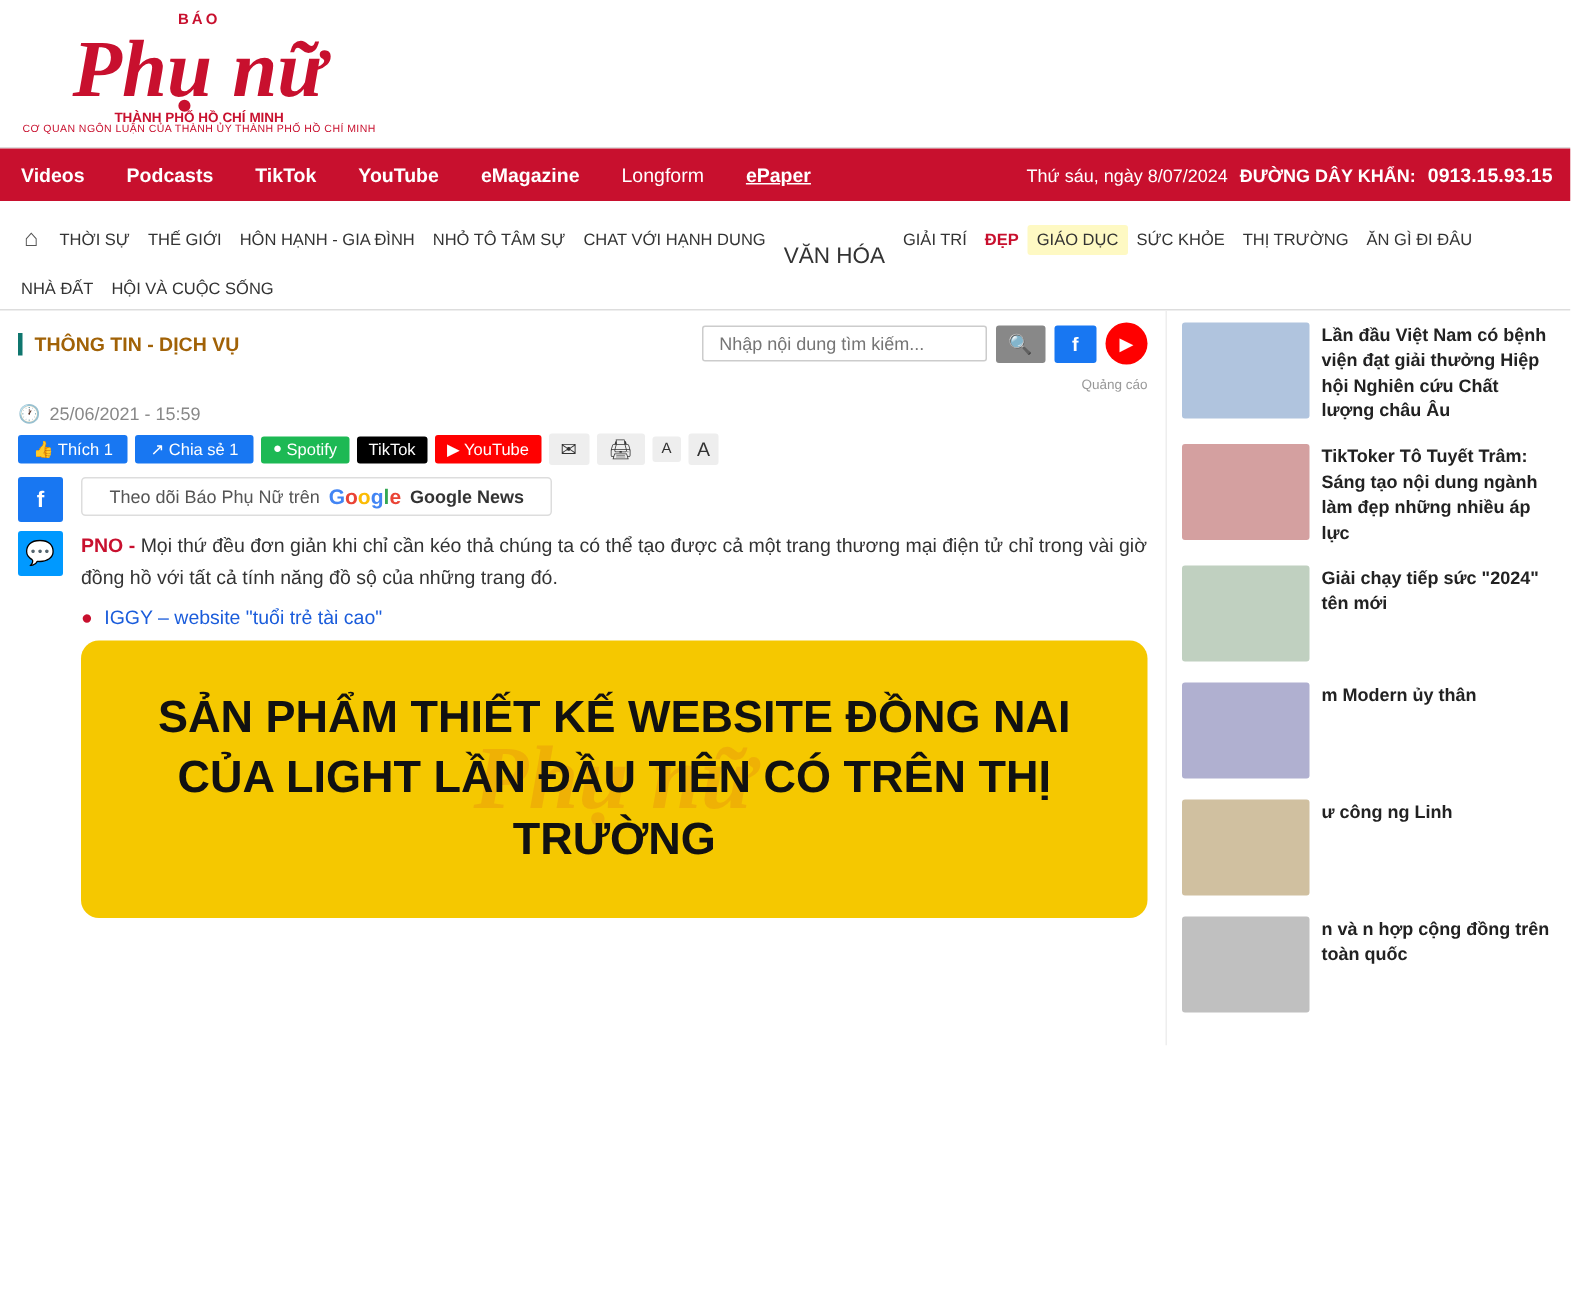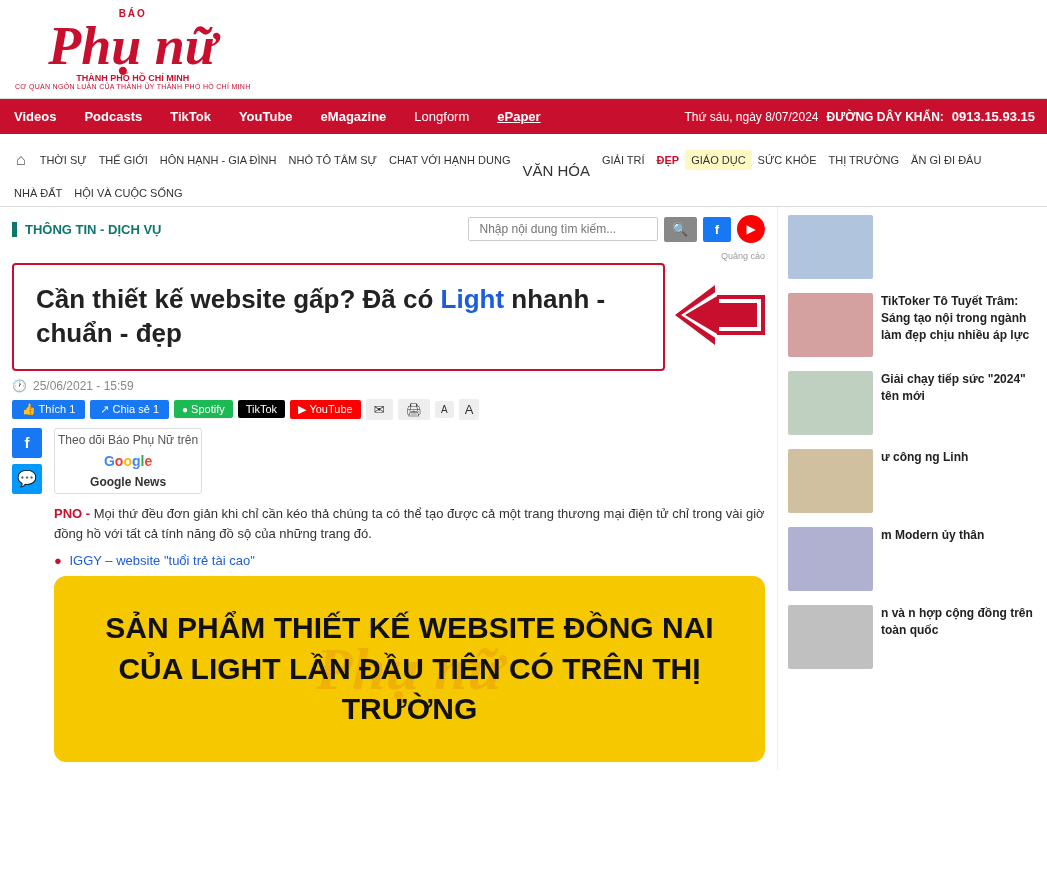--- a/index.html
+++ b/index.html
@@ -48,46 +48,31 @@
   <span style="font-size:11px; color:#333; padding:4px 6px; cursor:pointer; white-space:nowrap;">ĂN GÌ ĐI ĐÂU</span>
   <span style="font-size:11px; color:#333; padding:4px 6px; cursor:pointer; white-space:nowrap;">NHÀ ĐẤT</span>
   <span style="font-size:11px; color:#333; padding:4px 6px; cursor:pointer; white-space:nowrap;">HỘI VÀ CUỘC SỐNG</span>
 </div>
 
 <div style="display:flex;">
 
   <div style="flex:1; padding:8px 12px; min-width:0;">
 
     <div style="display:flex; align-items:center; justify-content:space-between; margin-bottom:8px;">
-      <div style="font-size:13px; font-weight:bold; color:#0f766e; border-left:5px solid #0f766e; padding-left:8px;">THÔNG TIN - DỊCH VỤ</div>
+      <div style="font-size:13px; font-weight:bold; color:#a16207; border-left:3px solid #0f766e; padding-left:8px;">THÔNG TIN - DỊCH VỤ</div>
       <div style="display:flex; align-items:center; gap:6px;">
         <input style="border: 1px solid rgb(204, 204, 204); padding: 4px 10px; font-size: 12px; width: 190px; border-radius: 2px;" type="text" placeholder="Nhập nội dung tìm kiếm...">
         <button style="background:#888; color:#fff; border:none; padding:5px 8px; cursor:pointer; font-size:13px; border-radius:2px;">🔍</button>
         <button style="background:#1877f2; color:#fff; border:none; padding:5px 12px; border-radius:2px; cursor:pointer; font-weight:bold; font-size:13px;">f</button>
         <button style="background:#ff0000; color:#fff; border:none; width:28px; height:28px; border-radius:50%; cursor:pointer; font-size:12px;">▶</button>
       </div>
     </div>
 
     <div style="font-size:9px; color:#999; text-align:right; margin-bottom:2px;">Quảng cáo</div>
 
-    <div style="position:relative; display:flex; align-items:center;">
-      <div style="border:2.5px solid #c8102e; border-radius:4px; padding:18px 22px; flex:1;">
-        <h1 style="font-size:26px; font-weight:bold; color:#222; line-height:1.3;">
-          <span>Cần thiết kế website gấp? Đã có </span><span style="color:#1a5cdb;">Light</span><span> nhanh - chuẩn - đẹp</span>
-        </h1>
-      </div>
-
-      <div style="margin-left:10px; flex-shrink:0;">
-        <svg width="90" height="60" viewBox="0 0 90 60">
-          <polygon points="40,10 90,10 90,50 40,50 40,60 0,30 40,0" fill="#c8102e"></polygon>
-          <polygon points="42,14 86,14 86,46 42,46 42,54 6,30 42,6" fill="white"></polygon>
-          <polygon points="44,18 82,18 82,42 44,42 44,50 10,30 44,10" fill="#c8102e"></polygon>
-        </svg>
-      </div>
-    </div>
 
     <div style="font-size:12px; color:#888; display:flex; align-items:center; gap:6px; margin-top:8px; margin-bottom:6px;">
       <span style="font-size:12px;">🕐</span>
       <span>25/06/2021 - 15:59</span>
     </div>
 
     <div style="display:flex; align-items:center; gap:5px; margin-bottom:8px; flex-wrap:wrap;">
       <button style="background:#1877f2; color:#fff; padding:3px 10px; font-size:11px; border:none; border-radius:2px; cursor:pointer;">
         👍 <span>Thích 1</span>
       </button>
@@ -113,21 +98,21 @@
     <div style="position:relative;">
 
       <div style="position:absolute; left:0; top:0; display:flex; flex-direction:column; gap:6px;">
         <div style="background:#1877f2; color:#fff; width:30px; height:30px; display:flex; align-items:center; justify-content:center; font-weight:bold; font-size:15px; cursor:pointer; border-radius:2px;">f</div>
         <div style="background:#0099ff; color:#fff; width:30px; height:30px; display:flex; align-items:center; justify-content:center; font-size:16px; cursor:pointer; border-radius:2px;">💬</div>
       </div>
 
       <div style="margin-left:42px; position:relative;">
 
         
-        <div style="display:inline-flex; align-items:center; gap:6px; border:1px solid #ddd; padding:4px 3px; border-radius:3px; font-size:12px; color:#555; margin-bottom:10px; cursor:pointer;flex-direction:column;">
+        <div style="display:inline-flex; align-items:center; gap:6px; border:1px solid #ddd; padding:4px 18px; border-radius:3px; font-size:12px; color:#555; margin-bottom:10px; cursor:pointer;">
           <span>Theo dõi Báo Phụ Nữ trên</span>
           <span style="font-weight:bold; font-size:14px;">
             <span style="color:#4285f4;">G</span><span style="color:#ea4335;">o</span><span style="color:#fbbc05;">o</span><span style="color:#4285f4;">g</span><span style="color:#34a853;">l</span><span style="color:#ea4335;">e</span>
           </span>
           <span style="font-weight:bold; color:#333;">Google News</span>
         </div>
 
         
         <p style="font-size:13px; color:#333; margin-bottom:8px; line-height:1.6;">
           <strong style="color:#c8102e;">PNO -</strong>
@@ -149,40 +134,41 @@
 
       </div>
     </div>
 
   </div>
 
   <div style="width:270px; padding:8px 10px; flex-shrink:0; border-left:1px solid #eee;">
 
     <div style="display:flex; gap:8px; margin-bottom:14px; align-items:flex-start; cursor:pointer;">
       <div style="width:85px; height:64px; background:#b0c4de; flex-shrink:0; border-radius:2px;"></div>
+      <div style="font-size:12px; color:#222; font-weight:600; line-height:1.4;">Lần đầu Việt Nam có bệnh viện đạt giải thưởng Hiệp hội Nghiên cứu Chất lượng châu Âu</div>
     </div>
 
     <div style="display:flex; gap:8px; margin-bottom:14px; align-items:flex-start; cursor:pointer;">
       <div style="width:85px; height:64px; background:#d4a0a0; flex-shrink:0; border-radius:2px;"></div>
-      <div style="font-size:12px; color:#222; font-weight:600; line-height:1.4;">TikToker Tô Tuyết Trâm: Sáng tạo nội trong ngành làm đẹp chịu nhiều áp lực</div>
+      <div style="font-size:12px; color:#222; font-weight:600; line-height:1.4;">TikToker Tô Tuyết Trâm: Sáng tạo nội dung ngành làm đẹp những nhiều áp lực</div>
     </div>
 
     <div style="display:flex; gap:8px; margin-bottom:14px; align-items:flex-start; cursor:pointer;">
       <div style="width:85px; height:64px; background:#c0d0c0; flex-shrink:0; border-radius:2px;"></div>
       <div style="font-size:12px; color:#222; font-weight:600; line-height:1.4;">Giải chạy tiếp sức "2024" tên mới</div>
     </div>
 
     <div style="display:flex; gap:8px; margin-bottom:14px; align-items:flex-start; cursor:pointer;">
-      <div style="width:85px; height:64px; background:#d0c0a0; flex-shrink:0; border-radius:2px;"></div>
-      <div style="font-size:12px; color:#222; font-weight:600; line-height:1.4;">ư công ng Linh</div>
+      <div style="width:85px; height:64px; background:#b0b0d0; flex-shrink:0; border-radius:2px;"></div>
+      <div style="font-size:12px; color:#222; font-weight:600; line-height:1.4;">m Modern ủy thân</div>
     </div>
 
     <div style="display:flex; gap:8px; margin-bottom:14px; align-items:flex-start; cursor:pointer;">
-      <div style="width:85px; height:64px; background:#b0b0d0; flex-shrink:0; border-radius:2px;"></div>
-      <div style="font-size:12px; color:#222; font-weight:600; line-height:1.4;">m Modern ủy thân</div>
+      <div style="width:85px; height:64px; background:#d0c0a0; flex-shrink:0; border-radius:2px;"></div>
+      <div style="font-size:12px; color:#222; font-weight:600; line-height:1.4;">ư công ng Linh</div>
     </div>
 
     <div style="display:flex; gap:8px; margin-bottom:14px; align-items:flex-start; cursor:pointer;">
       <div style="width:85px; height:64px; background:#c0c0c0; flex-shrink:0; border-radius:2px;"></div>
       <div style="font-size:12px; color:#222; font-weight:600; line-height:1.4;">n và n hợp cộng đồng trên toàn quốc</div>
     </div>
 
   </div>
 </div>
 

